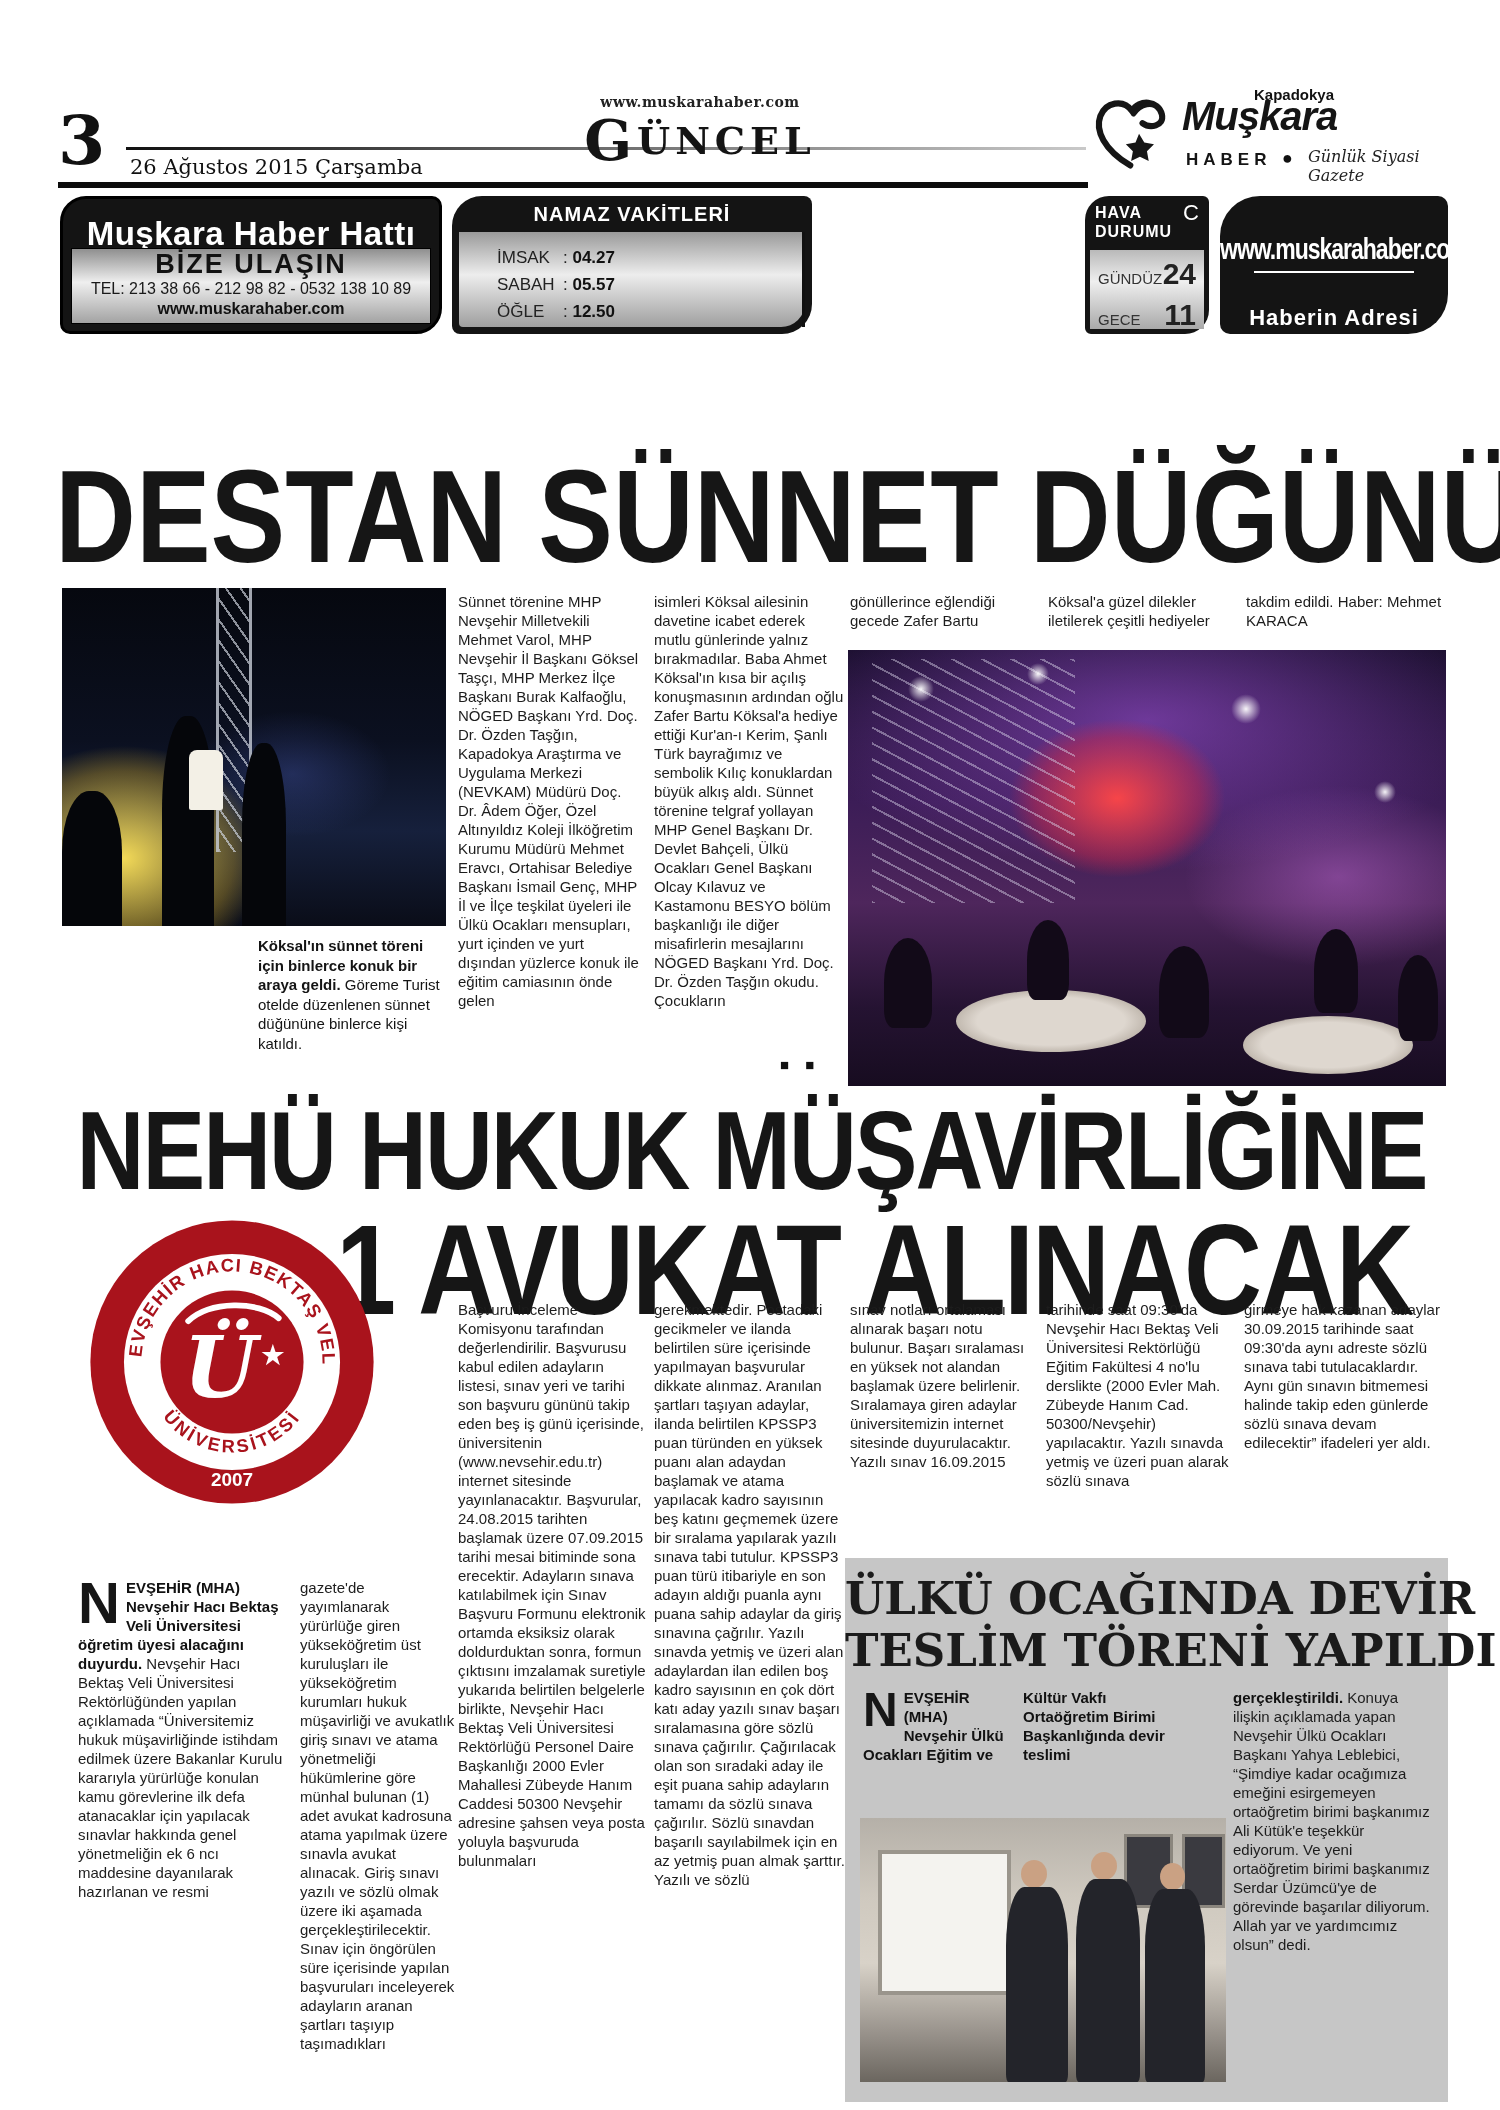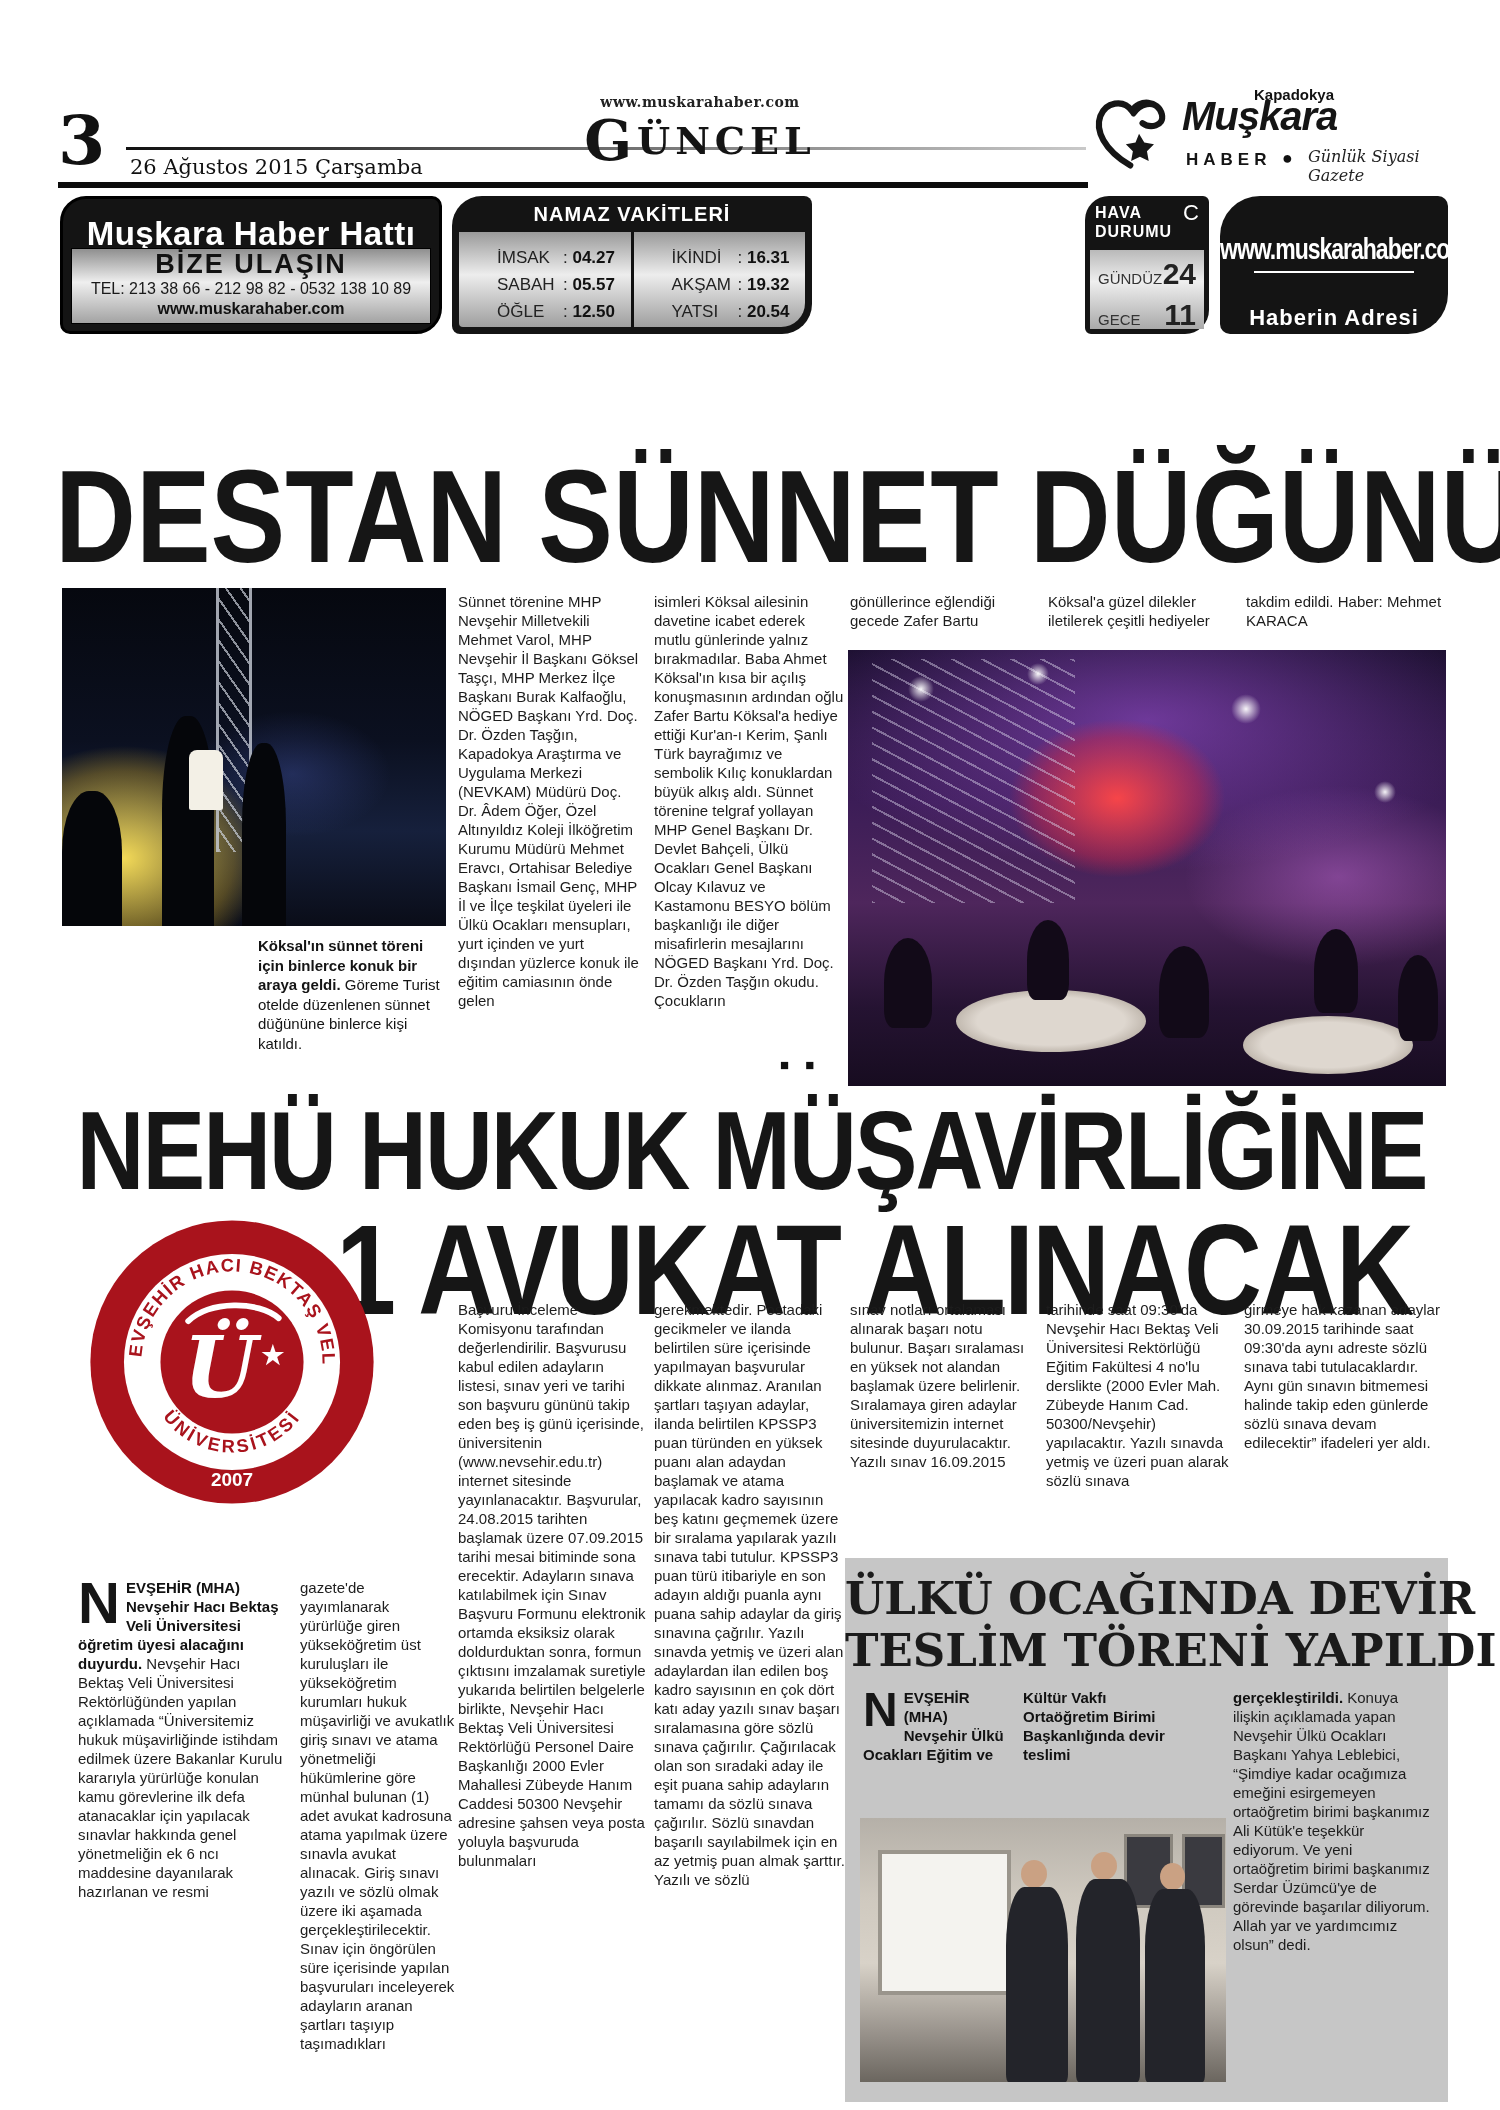--- a/index.html
+++ b/index.html
@@ -155,25 +155,20 @@
   </div>
 
   <div class="ibox prayer">
     <div class="prayer-title">NAMAZ VAKİTLERİ</div>
     <div class="prayer-body">
       <div class="prayer-colL">
         <div class="prow"><span class="plabel">İMSAK</span>: <span class="pval">04.27</span></div>
         <div class="prow"><span class="plabel">SABAH</span>: <span class="pval">05.57</span></div>
         <div class="prow"><span class="plabel">ÖĞLE</span>: <span class="pval">12.50</span></div>
       </div>
-      <div class="prayer-colR">
-        <div class="prow"><span class="plabel">İKİNDİ</span>: <span class="pval">16.31</span></div>
-        <div class="prow"><span class="plabel">AKŞAM</span>: <span class="pval">19.32</span></div>
-        <div class="prow"><span class="plabel">YATSI</span>: <span class="pval">20.54</span></div>
-      </div>
     </div>
   </div>
 
   <div class="ibox weather">
     <div class="weather-head">
       <div class="weather-title">
         <div>HAVA</div>
         <div>DURUMU</div>
       </div>
       <div class="weather-unit">C</div>

